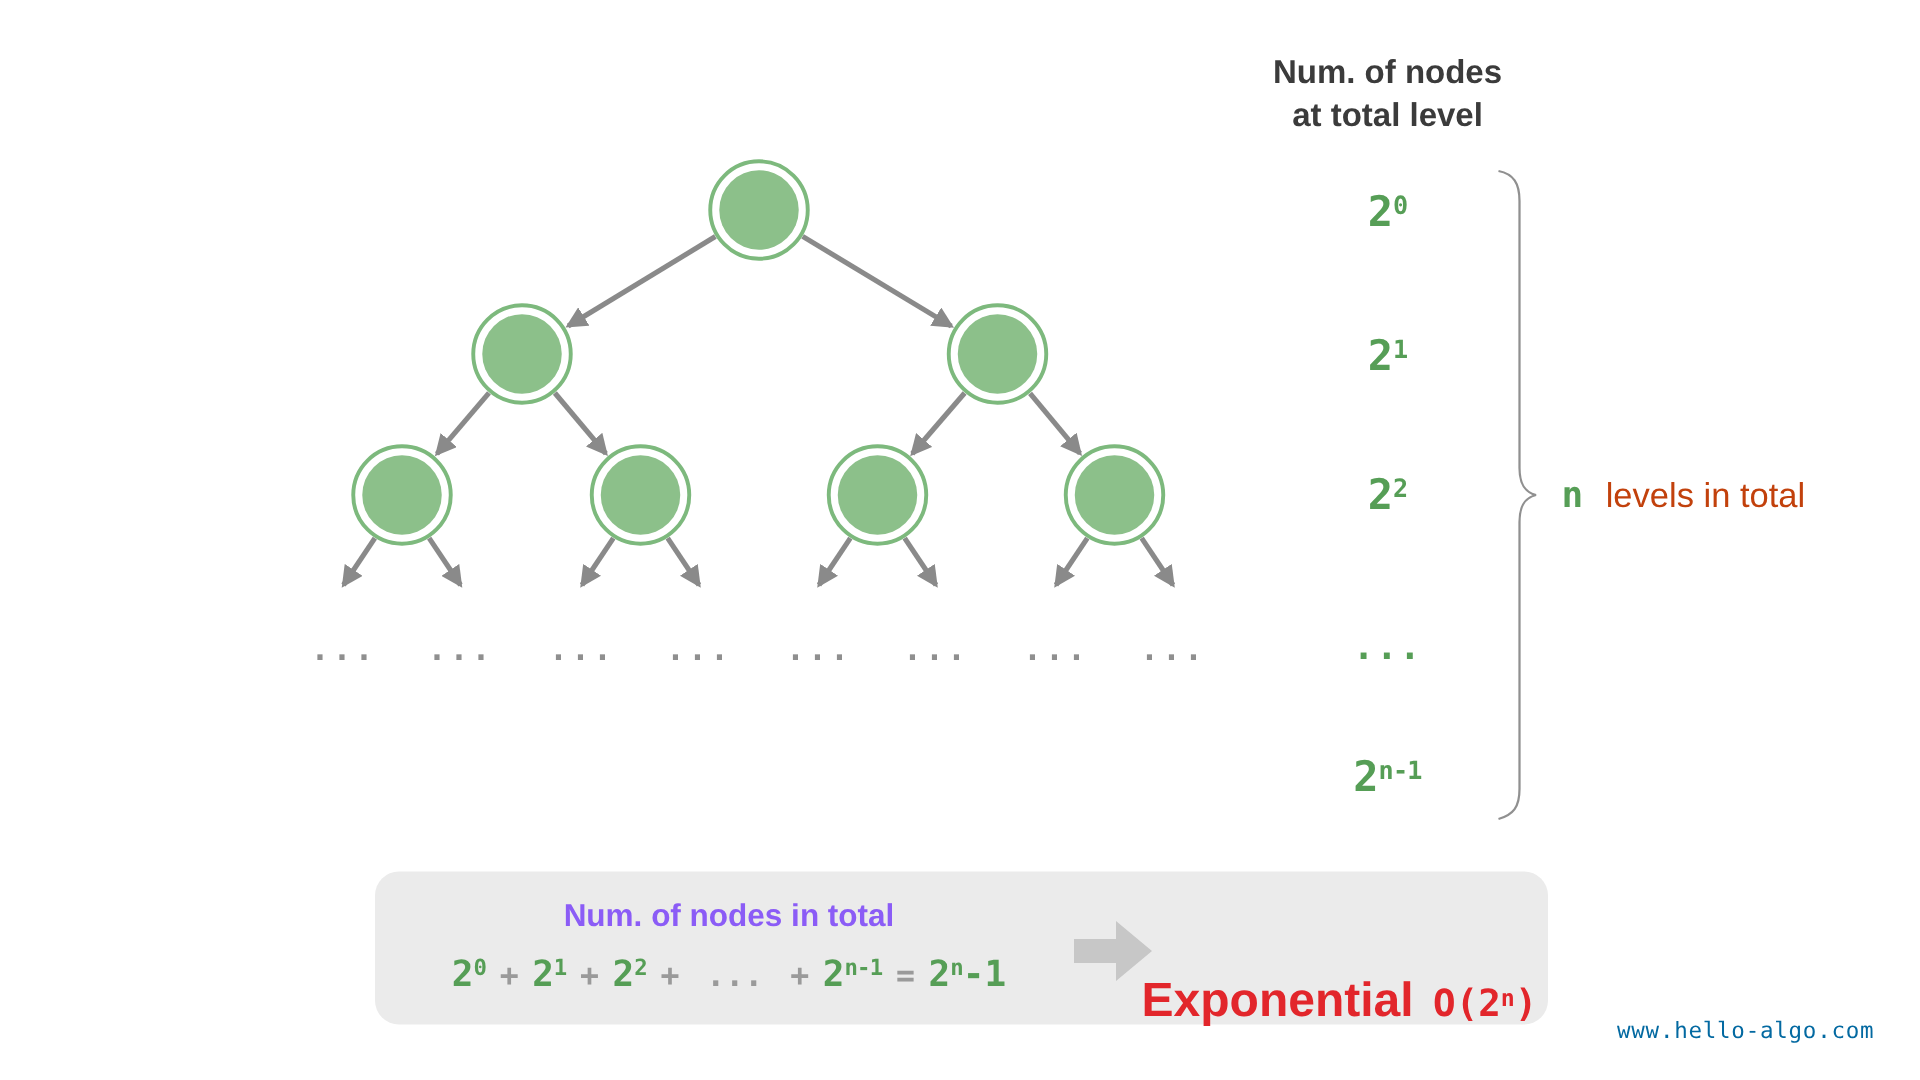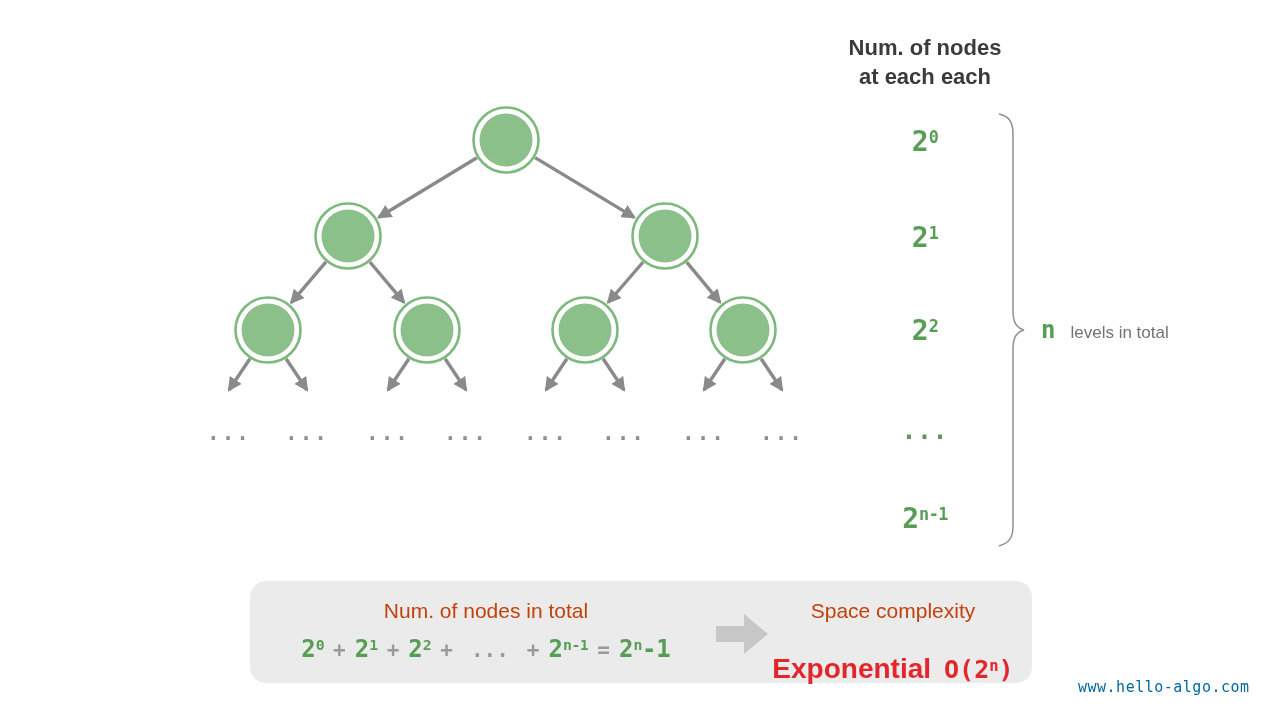--- a/index.html
+++ b/index.html
@@ -24,45 +24,45 @@
                 text-align:center;font-size:22px;font-weight:700;color:#3b3b3b;line-height:29px;white-space:nowrap;}
   .lvl{position:absolute;left:925px;transform:translate(-50%,-50%);
        font-family:"DejaVu Sans Mono",monospace;font-weight:700;font-size:28px;color:#569e56;white-space:nowrap;}
   .lvl sup{font-size:60%;position:relative;top:-0.45em;vertical-align:baseline;letter-spacing:-0.5px;}
   .lvl-0{top:141px;} .lvl-1{top:237px;} .lvl-2{top:330px;} .lvl-4{top:518px;}
   .lvl-3{top:431px;font-size:24px;letter-spacing:1px;}
 
   .brace-note{position:absolute;left:1041px;top:330px;transform:translateY(-50%);
               display:flex;align-items:baseline;gap:15px;white-space:nowrap;}
   .brace-note .n{font-family:"DejaVu Sans Mono",monospace;font-weight:700;font-size:24px;color:#569e56;}
-  .brace-note .rest{font-size:17px;font-weight:400;color:#737373;}
+  .brace-note .rest{font-size:23px;font-weight:400;color:#c2410c;}
 
   
   .dots{position:absolute;top:433px;transform:translate(-50%,-50%);
         font-family:"DejaVu Sans Mono",monospace;font-weight:700;font-size:21px;
         letter-spacing:2px;color:#8f8f8f;}
   .d1{left:229px;} .d2{left:307px;} .d3{left:388px;} .d4{left:466px;}
   .d5{left:546px;} .d6{left:624px;} .d7{left:704px;} .d8{left:782px;}
 
   
-  .box-title{position:absolute;transform:translate(-50%,-50%);font-size:21px;font-weight:400;
-             color:#c2410c;white-space:nowrap;}
+  .box-title{position:absolute;transform:translate(-50%,-50%);font-size:21px;font-weight:700;
+             color:#8b5cf6;white-space:nowrap;}
   .box-title.left{left:486px;top:611px;}
   .box-title.right{left:893px;top:611px;}
 
   .formula{position:absolute;left:486px;top:649px;transform:translate(-50%,-50%);
            display:flex;align-items:baseline;font-family:"DejaVu Sans Mono",monospace;
            font-weight:700;font-size:24px;white-space:nowrap;}
   .formula .tok.term{color:#569e56;}
   .formula .tok.op{color:#9a9a9a;margin:0 9px;font-size:21px;}
   .formula sup{font-size:62%;position:relative;top:-0.45em;vertical-align:baseline;letter-spacing:-0.5px;}
 
   .complexity{position:absolute;left:893px;top:650px;transform:translate(-50%,-50%);
               display:flex;align-items:baseline;gap:13px;color:#e2262b;white-space:nowrap;}
-  .complexity .word{font-size:28px;font-weight:700;}
+  .complexity .word{font-size:32px;font-weight:700;}
   .complexity .expr{font-family:"DejaVu Sans Mono",monospace;font-weight:700;font-size:25px;margin-top:40px;}
   .complexity .expr sup{font-size:62%;position:relative;top:-0.45em;vertical-align:baseline;}
 
   .watermark{position:absolute;left:1078px;top:678px;font-family:"DejaVu Sans Mono",monospace;
              font-size:15px;color:#0369a1;letter-spacing:0.5px;}
 </style>
 </head>
 <body>
 
 <div class="stage">
@@ -132,21 +132,21 @@
              L 1013 526
              C 1013 538, 1009 543, 999 546"></path>
 
     <polygon class="blockarrow" points="716,626 744,626 744,614 768,634 744,654 744,642 716,642"></polygon>
   </svg>
 
   <div class="txt-layer">
 
     <div class="panel-header">
       <div>Num. of nodes</div>
-      <div>at each each</div>
+      <div>at total level</div>
     </div>
 
     <div class="lvl lvl-0"><span>2</span><sup>0</sup></div>
     <div class="lvl lvl-1"><span>2</span><sup>1</sup></div>
     <div class="lvl lvl-2"><span>2</span><sup>2</sup></div>
     <div class="lvl lvl-3"><span>...</span><sup></sup></div>
     <div class="lvl lvl-4"><span>2</span><sup>n-1</sup></div>
 
     <div class="brace-note">
       <span class="n">n</span>
@@ -170,21 +170,20 @@
         <span class="tok op">+</span>
         <span class="tok term">2<sup>2</sup></span>
         <span class="tok op">+</span>
         <span class="tok op">...</span>
         <span class="tok op">+</span>
         <span class="tok term">2<sup>n-1</sup></span>
         <span class="tok op">=</span>
         <span class="tok term">2<sup>n</sup>-1</span>
       </div>
 
-    <div class="box-title right">Space complexity</div>
     <div class="complexity">
       <span class="word">Exponential</span>
       <span class="expr"><span>O(2</span><sup>n</sup><span>)</span></span>
     </div>
 
     <div class="watermark">www.hello-algo.com</div>
   </div>
 </div>
 
 </body></html>

